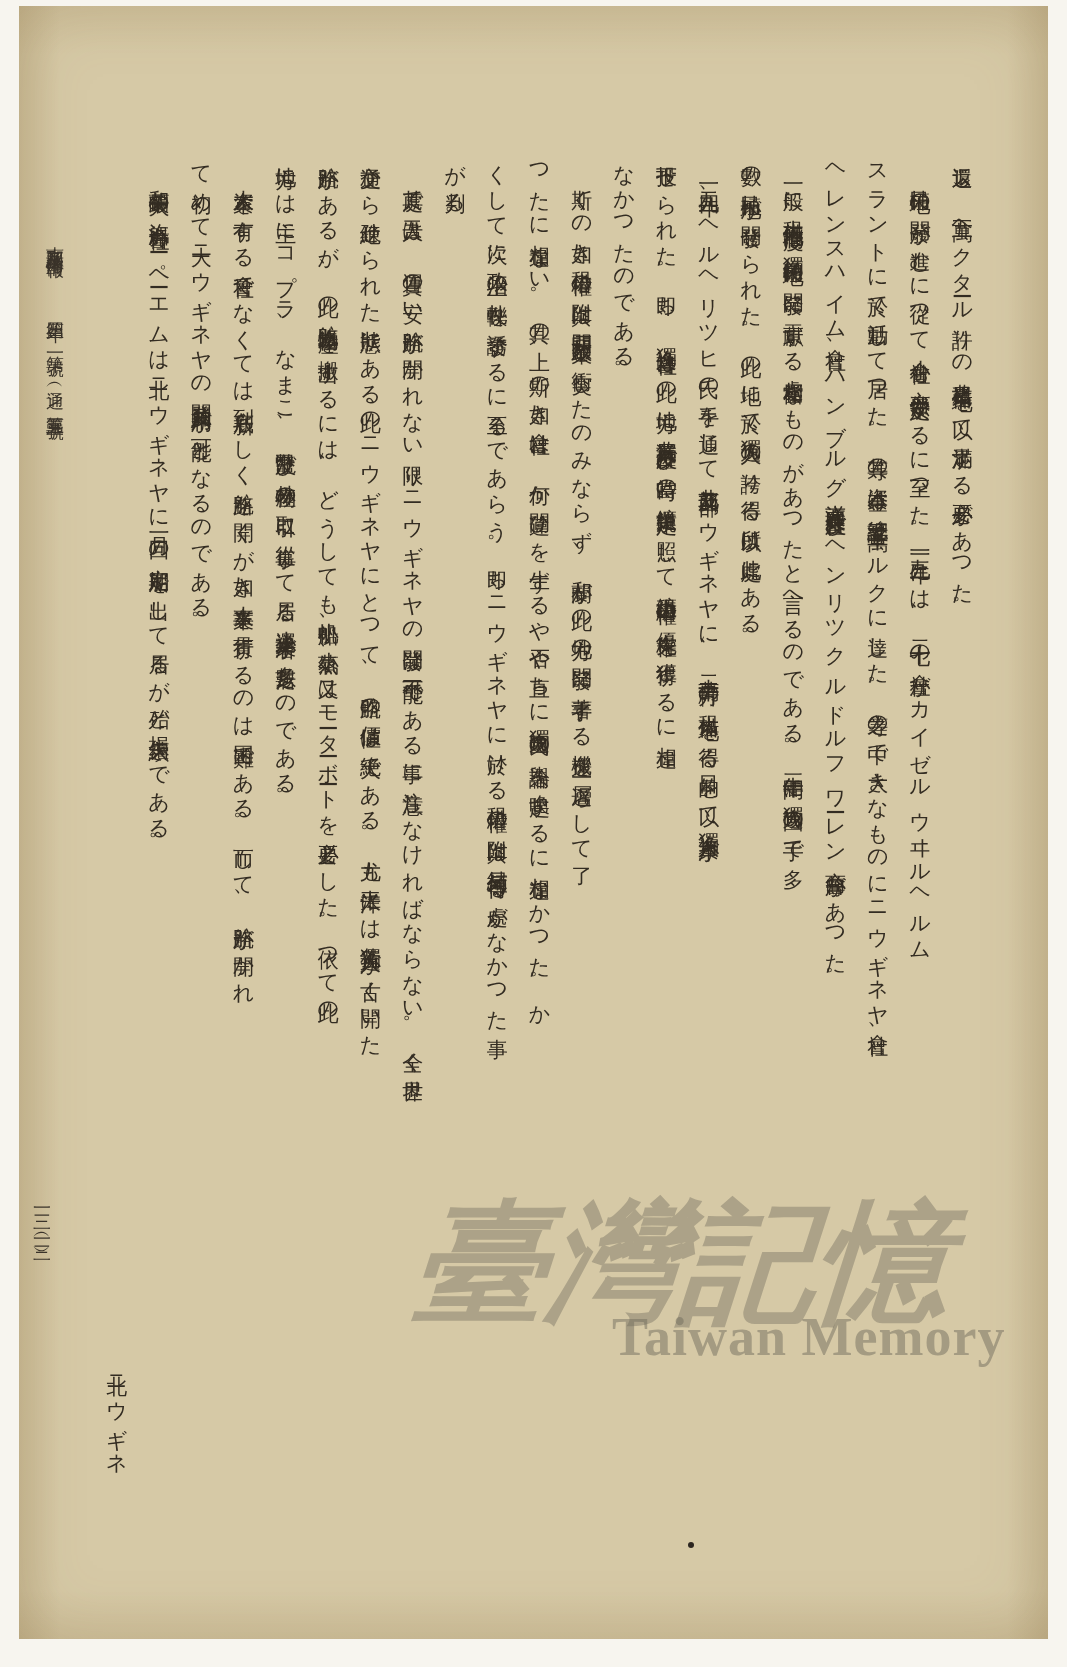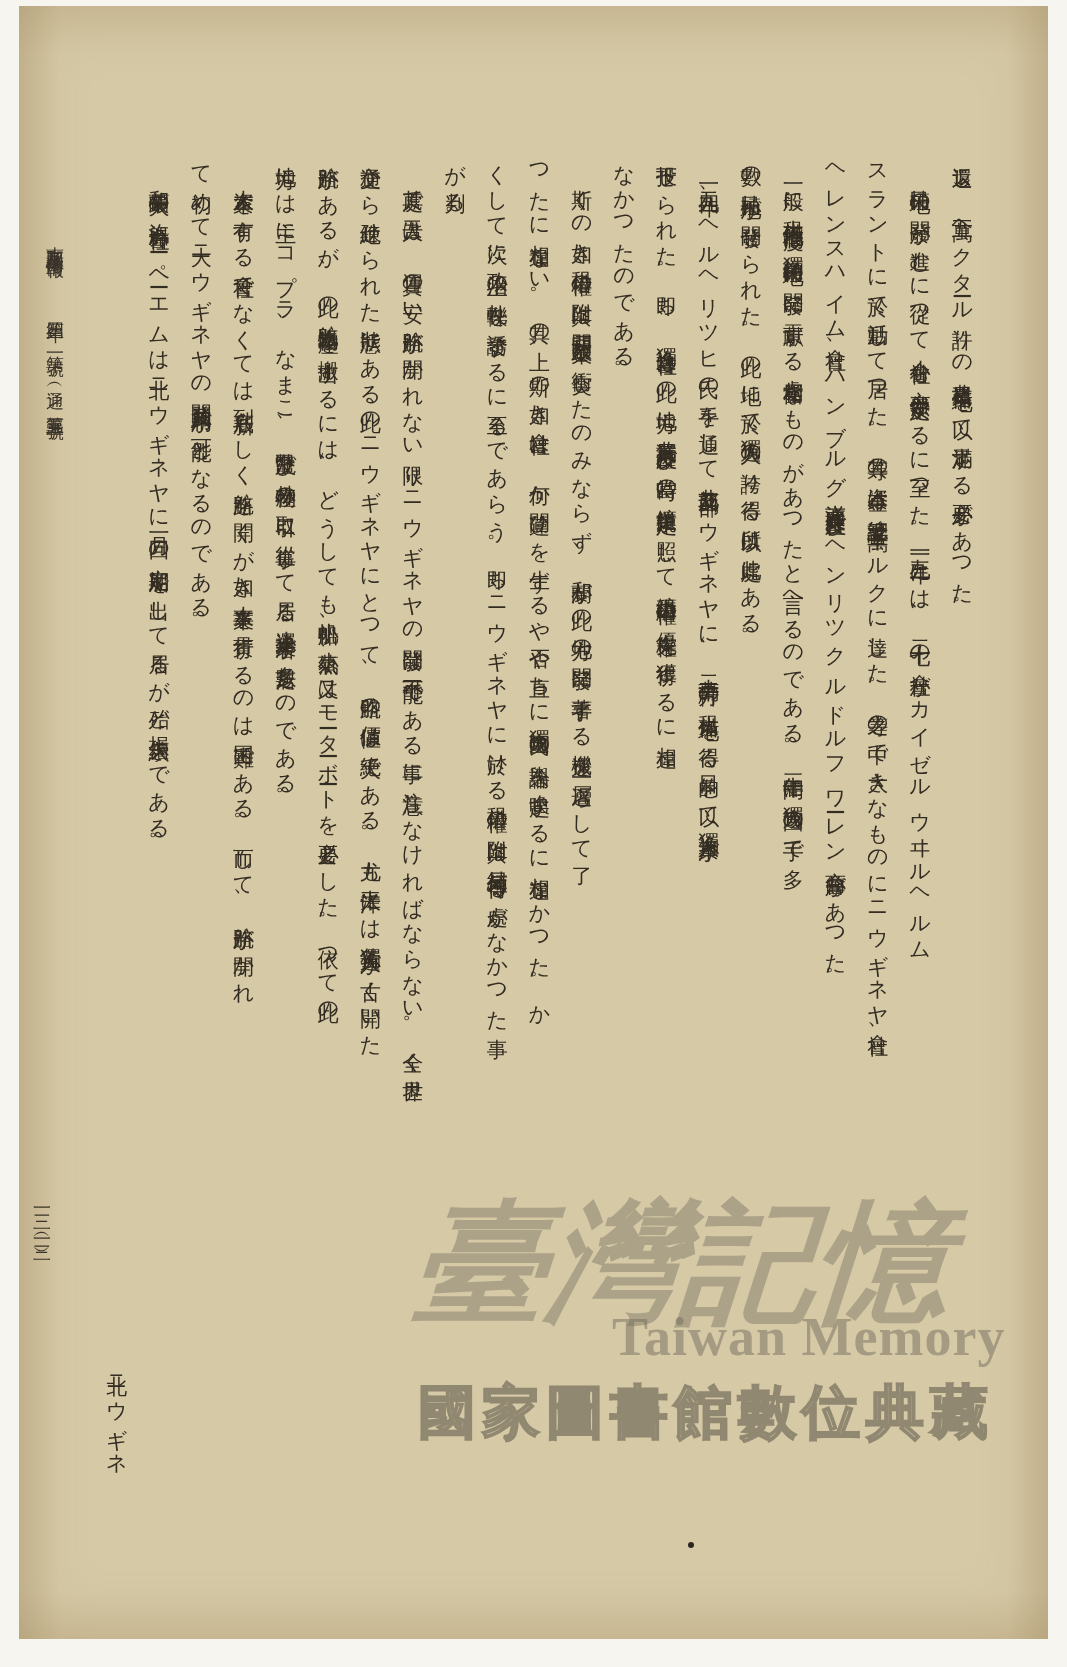--- a/index.html
+++ b/index.html
@@ -147,16 +147,15 @@
     <span class="gap-sm">（通シ第五三號）</span>
   </div>
 
   <div id="pagenums" class="v">
     <span>一三</span>
     <span class="gap">（一三）</span>
   </div>
 
   <div id="wm-callig" class="wm">臺灣記憶</div>
   <div id="wm-latin" class="wm">Taiwan Memory</div>
-  <div id="wm-inst" class="wm">國家圖書館數位典藏</div>
 
   <div id="speck"></div>
 </div>
 
 </body></html>

